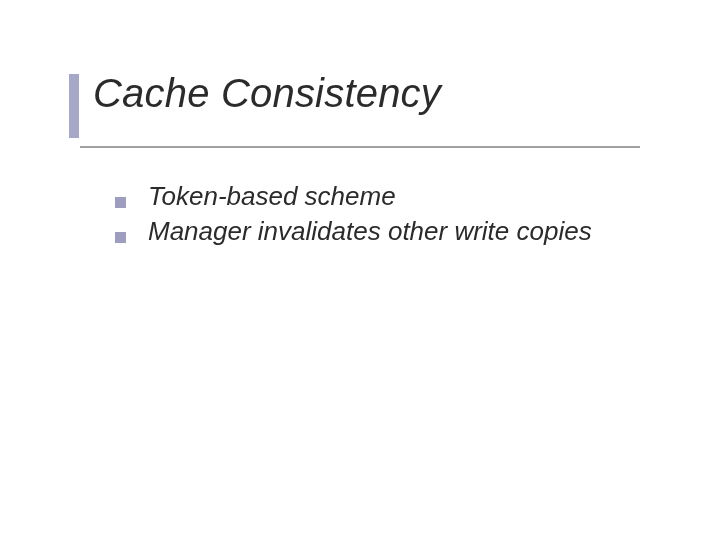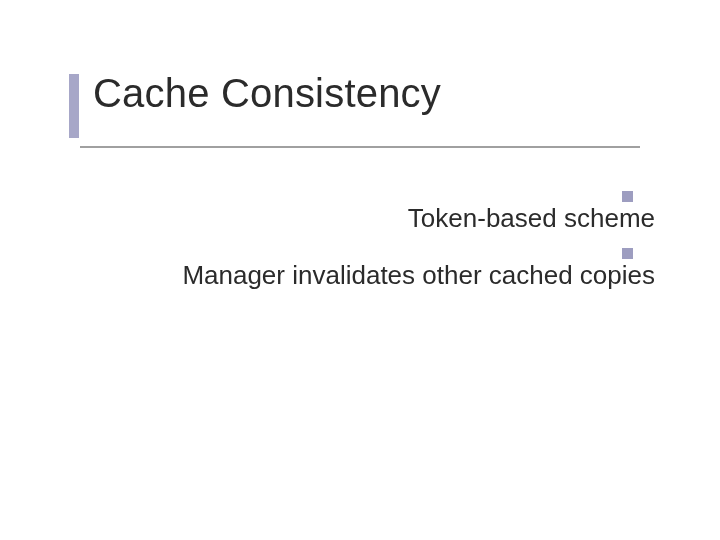--- a/index.html
+++ b/index.html
@@ -9,20 +9,21 @@
     height: 540px;
     background: #ffffff;
     font-family: Verdana, Geneva, sans-serif;
     color: #222;
   }
   .slide {
     position: relative;
     width: 588px;
     height: 540px;
     box-sizing: border-box;
+    font-style: italic;
   }
   .title-block {
     position: absolute;
     left: 75px;
     top: 72px;
   }
   .title-bar {
     position: absolute;
     left: -6px;
     top: 2px;
@@ -47,23 +48,22 @@
     border-top: 2px solid #a0a0a0;
   }
   .body {
     position: absolute;
     left: 115px;
     top: 180px;
     width: 540px;
   }
   .item {
     display: flex;
-    align-items: flex-end;
+    align-items: center;
     margin-bottom: 2px;
-    flex-direction: column;
   }
   .bullet {
     width: 11px;
     height: 11px;
     background: #9d9dc0;
     margin-top: 11px;
     margin-right: 22px;
     flex: 0 0 auto;
   }
   .item-text {
@@ -87,18 +87,18 @@
   <div class="body">
 
     <div class="item">
       <div class="bullet"></div>
       <div class="item-text">Token-based scheme</div>
     </div>
 
 
     <div class="item">
       <div class="bullet"></div>
-      <div class="item-text">Manager invalidates other cached copies</div>
+      <div class="item-text">Manager invalidates other write copies</div>
     </div>
 
   </div>
 
 </div>
 
 </body></html>

